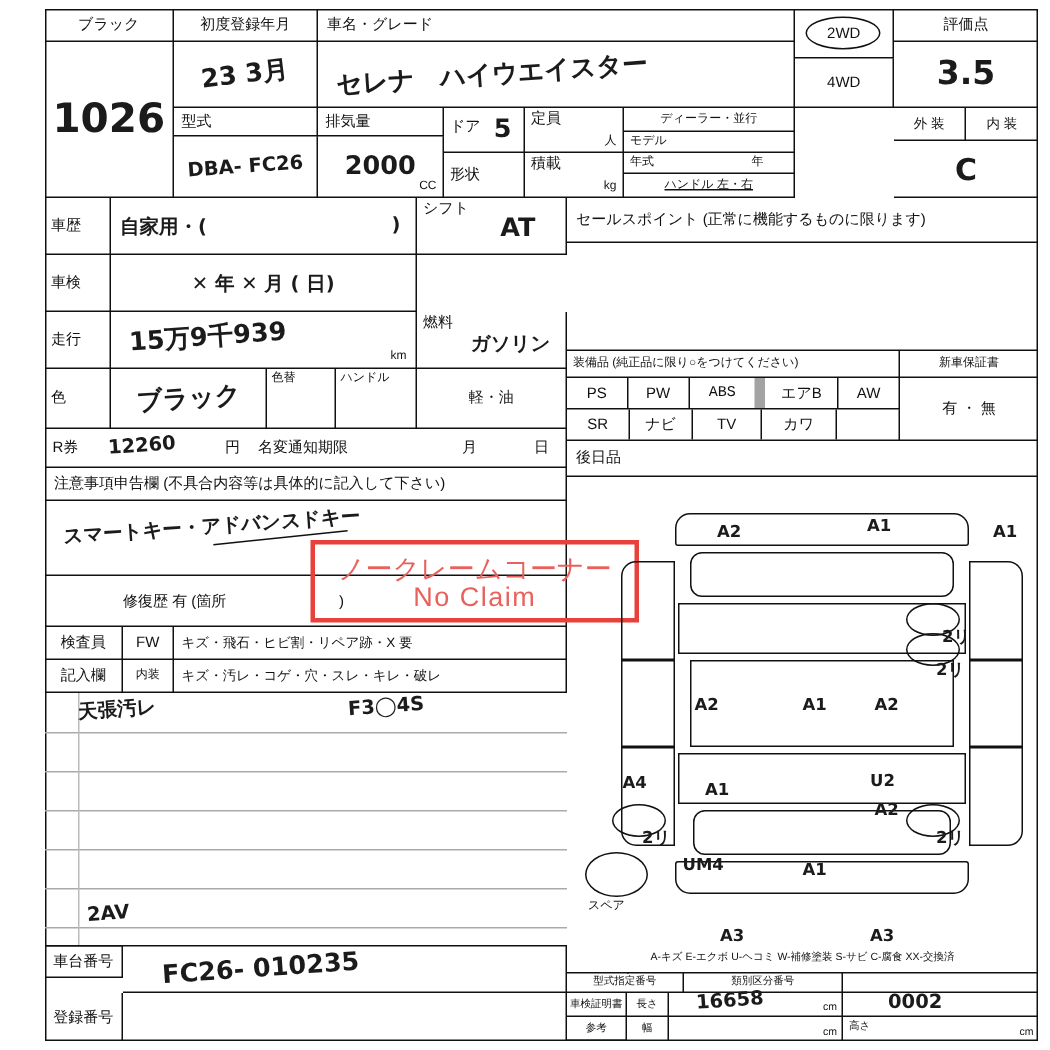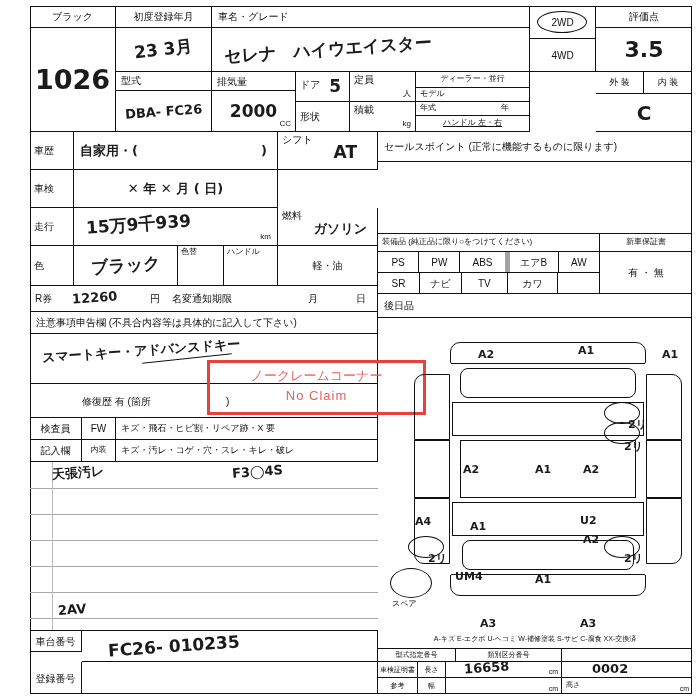--- a/index.html
+++ b/index.html
@@ -16,21 +16,21 @@
   .lbl7{font-size:7px;line-height:1.1;}
   .ctr{display:flex;align-items:center;justify-content:center;text-align:center;}
   .lft{display:flex;align-items:center;}
   .hw{font-family:"DejaVu Sans",sans-serif;color:#1b1b1b;font-weight:600;}
   .hw-m{font-size:17px;}
   .hw-s{font-size:13px;}
   .rot{transform:rotate(-7deg);}
   .rot2{transform:rotate(-4deg);}
   .ell{position:absolute;border:1.5px solid #111;border-radius:50%;box-sizing:border-box;}
   .noclaim{position:absolute;border:3px solid #e8403a;box-sizing:border-box;background:transparent;}
-  .nctxt{position:absolute;color:#e8615c;text-align:center;width:100%;font-size:13px;font-family:"Liberation Sans",sans-serif;}
+  .nctxt{position:absolute;color:#e8615c;text-align:center;width:100%;font-size:18px;font-family:"Liberation Sans",sans-serif;}
   .dshape{position:absolute;border:1.5px solid #111;box-sizing:border-box;}
   .code{position:absolute;font-family:"DejaVu Sans",sans-serif;font-size:11px;font-weight:600;}
   .strike{position:absolute;height:0;border-top:1.5px solid #111;}
   .hline{position:absolute;height:0;border-top:1.3px solid #111;}
   .thinline{position:absolute;height:0;border-top:1px solid #aaa;}
   .circ-o{position:absolute;border:1.6px solid #111;border-radius:50%;box-sizing:border-box;}
 </style>
 </head>
 <body>
 
@@ -78,21 +78,21 @@
   <div class="bx bb" style="left:596px;top:6px;width:96px;height:22px;">
     <div class="lbl ctr" style="width:100%;height:100%;">評価点</div>
   </div>
   <div class="bx bb" style="left:596px;top:28px;width:96px;height:44px;">
     <div class="ctr" style="width:100%;height:100%;">
       <span class="hw" style="font-size:22px;">3.5</span>
     </div>
   </div>
 
   <div class="bx br bb" style="left:116px;top:72px;width:96px;height:19px;">
-    <div class="lbl lft" style="width:100%;height:100%;padding-left:5px;font-family:Liberation Mono, monospace;">型式</div>
+    <div class="lbl lft" style="width:100%;height:100%;padding-left:5px;">型式</div>
   </div>
   <div class="bx br bb" style="left:116px;top:91px;width:96px;height:41px;">
     <div class="ctr" style="width:100%;height:100%;">
       <span class="hw hw-s rot2">DBA- FC26</span>
     </div>
   </div>
 
   <div class="bx br bb" style="left:212px;top:72px;width:84px;height:19px;">
     <div class="lbl lft" style="width:100%;height:100%;padding-left:5px;">排気量</div>
   </div>
@@ -234,21 +234,21 @@
     <div class="lbl8 lft" style="width:100%;height:100%;padding-left:4px;">装備品 (純正品に限り○をつけてください)</div>
   </div>
   <div class="bx bb" style="left:600px;top:234px;width:92px;height:18px;">
     <div class="lbl8 ctr" style="width:100%;height:100%;">新車保証書</div>
   </div>
 
   <div class="bx br bb" style="left:378px;top:252px;width:222px;height:21px;">
     <div style="display:flex;width:100%;height:100%;">
       <div class="lbl ctr" style="flex:1;border-right:1px solid #111;">PS</div>
       <div class="lbl ctr" style="flex:1;border-right:1px solid #111;">PW</div>
-      <div class="lbl ctr" style="flex:1.1;border-right:5px solid #a3a3a3;">ABS</div>
+      <div class="lbl ctr" style="flex:1.1;border-right:7px solid #a3a3a3;font-family:Liberation Mono, monospace;">ABS</div>
       <div class="lbl ctr" style="flex:1.2;border-right:1px solid #111;">エアB</div>
       <div class="lbl ctr" style="flex:1;">AW</div>
     </div>
   </div>
 
   <div class="bx br bb" style="left:378px;top:273px;width:222px;height:21px;">
     <div style="display:flex;width:100%;height:100%;">
       <div class="lbl ctr" style="flex:1;border-right:1px solid #111;">SR</div>
       <div class="lbl ctr" style="flex:1;border-right:1px solid #111;">ナビ</div>
       <div class="lbl ctr" style="flex:1.1;border-right:1px solid #111;">TV</div>

